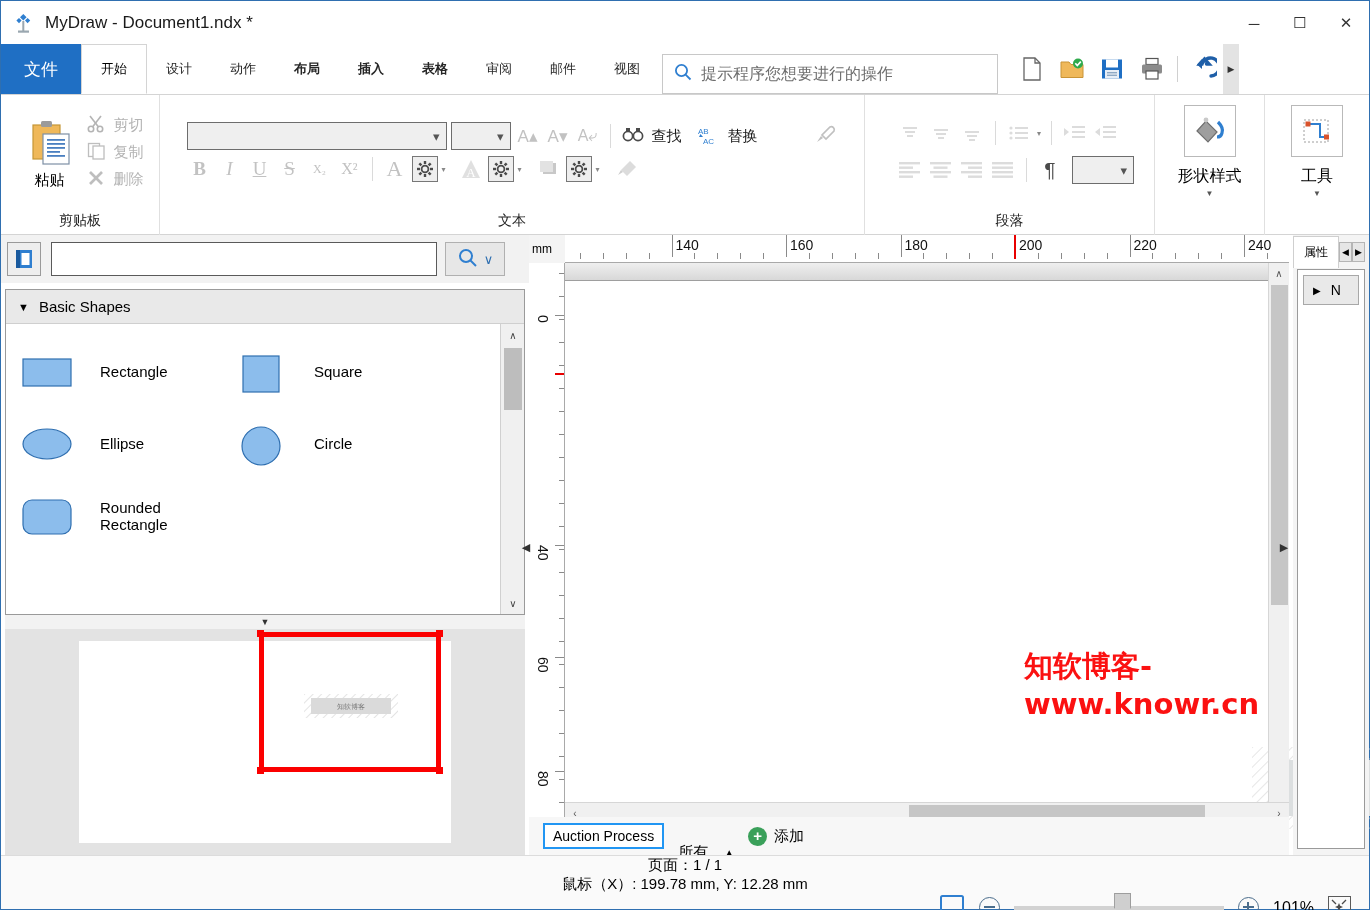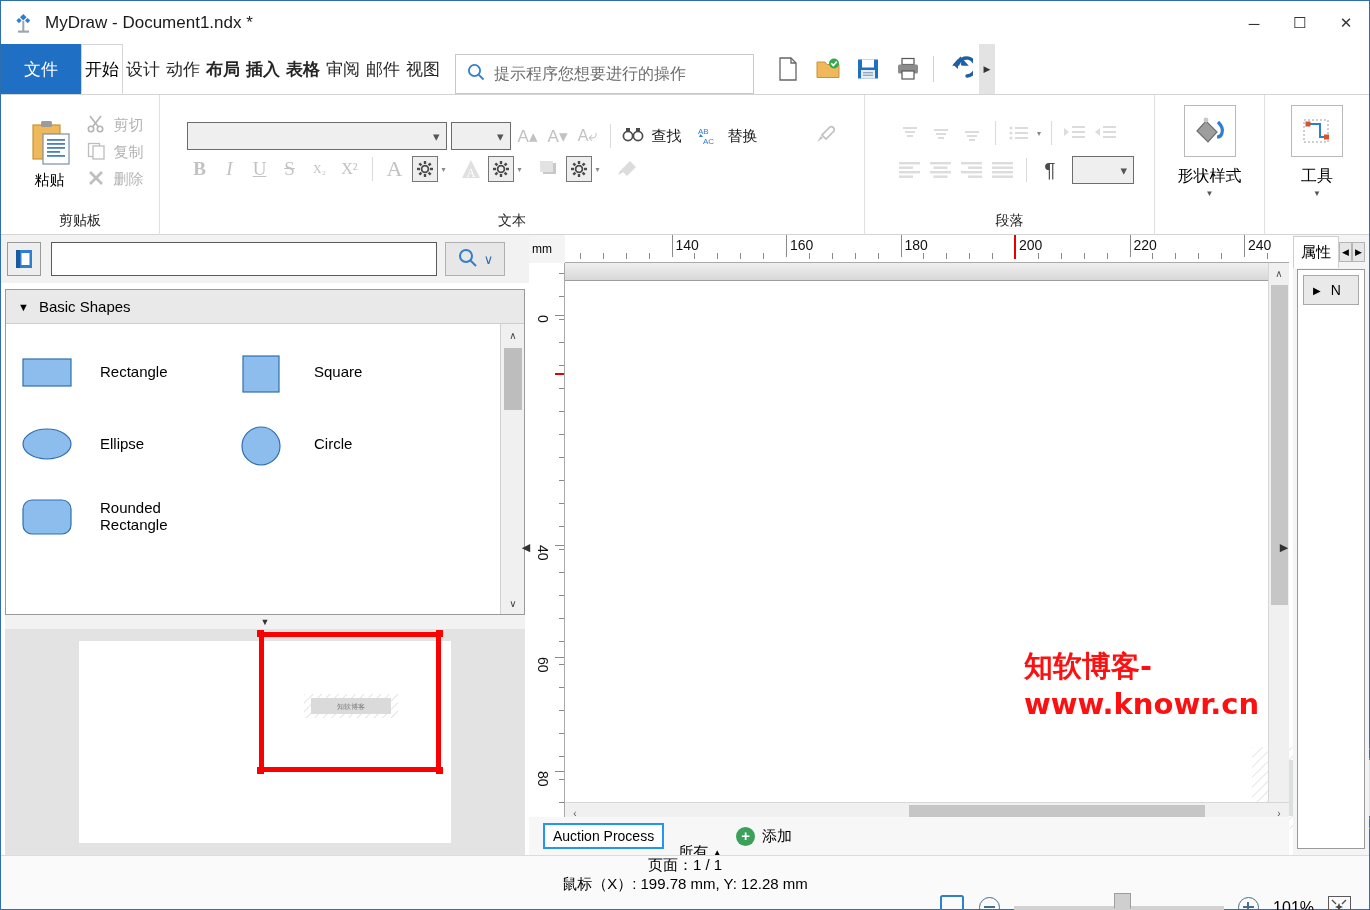--- a/index.html
+++ b/index.html
@@ -15,24 +15,24 @@
   
   .titlebar { position:absolute; left:0; top:0; width:1368px; height:44px; background:#fff; display:flex; align-items:center; }
   .app-logo { margin-left:12px; width:22px; height:22px; position:relative; }
   .app-title { margin-left:10px; font-size:17px; color:#1a1a1a; }
   .win-btns { margin-left:auto; display:flex; height:44px; }
   .win-btn { width:46px; height:44px; display:flex; align-items:center; justify-content:center; color:#333; font-size:15px; }
 
   
   .tabbar { position:absolute; left:0; top:44px; width:1368px; height:50px; background:#fff; border-bottom:1px solid #d4d4d4; display:flex; align-items:flex-end; }
   .tab-file { width:80px; height:50px; background:#1f6fc4; color:#fff; display:flex; align-items:center; justify-content:center; font-size:17px; }
-  .tab { height:50px; padding:0 3px; display:flex; align-items:center; justify-content:center; font-size:17px; color:#262626;font-family:Liberation Mono, monospace; }
+  .tab { height:50px; padding:0 19px; display:flex; align-items:center; justify-content:center; font-size:13px; color:#262626;font-family:Liberation Mono, monospace; }
   .tab.active { background:#fff; border:1px solid #d4d4d4; border-bottom:1px solid #fff; position:relative; z-index:3; color:#000; }
   .tab.bold { font-weight:bold; }
-  .tellme { margin-left:12px; width:299px; height:40px; border:1px solid #c8c8c8; display:flex; align-items:center; background:#fff; }
+  .tellme { margin-left:3px; width:336px; height:40px; border:1px solid #c8c8c8; display:flex; align-items:center; background:#fff; }
   .tellme .mag { margin:0 8px 0 10px; }
   .tellme span { color:#6e6e6e; font-size:16px; }
   .qat { display:flex; align-items:center; height:50px; margin-left:14px; }
   .qat-btn { width:40px; height:44px; display:flex; align-items:center; justify-content:center; }
   .qat-sep { width:1px; height:26px; background:#d0d0d0; margin:0 5px; }
   .qat-more { width:16px; height:50px; background:#e3e3e3; display:flex; align-items:center; justify-content:center; font-size:9px; color:#333; }
 
   
   .ribbon { position:absolute; left:0; top:94px; width:1368px; height:140px; background:#fff; border-bottom:1px solid #d4d4d4; display:flex; }
   .rgroup { position:relative; height:140px; display:flex; flex-direction:column; align-items:center; }
@@ -106,31 +106,31 @@
   .wm { position:absolute; left:495px; top:412px; font-size:29px; font-weight:bold; color:#fb1111; letter-spacing:0px; font-family:"DejaVu Sans", sans-serif; }
   .shape-obj { position:absolute; left:723px; top:512px; width:400px; height:82px; }
 
   .cv-vscroll { position:absolute; right:0; top:28px; width:21px; height:560px; background:#f0f0f0; border-left:1px solid #d6d6d6; }
   .cv-hscroll { position:absolute; left:36px; bottom:32px; width:724px; height:21px; background:#f0f0f0; border-top:1px solid #d6d6d6; }
   .sb-arrow { display:flex; align-items:center; justify-content:center; color:#555; font-size:10px; }
   .sb-thumb { position:absolute; background:#c6c6c6; }
 
   .pagetabs { position:absolute; left:528px; top:816px; width:760px; height:38px; background:#f7f7f7; display:flex; align-items:center; padding-left:14px; gap:14px; }
   .ptab { height:26px; padding:0 8px; background:#fff; border:2px solid #2196f3; display:flex; align-items:center; font-size:14px; }
-  .allbtn { display:flex; align-items:center; gap:4px; font-size:15px;margin-top:32px; }
+  .allbtn { display:flex; align-items:center; gap:16px; font-size:15px;margin-top:32px; }
   .addbtn { display:flex; align-items:center; gap:7px; font-size:15px; }
   .plus-circle { width:19px; height:19px; border-radius:50%; background:#3aa05a; color:#fff; font-size:15px; line-height:17px; text-align:center; font-weight:bold; }
 
   .leftarrow-strip { position:absolute; left:520px; top:528px; width:10px; height:36px; display:flex; align-items:center; justify-content:center; font-size:11px; color:#333; }
   .rightarrow-strip { position:absolute; left:1278px; top:528px; width:10px; height:36px; display:flex; align-items:center; justify-content:center; font-size:11px; color:#333; }
 
   
   .propspane { position:absolute; left:1292px; top:234px; width:76px; height:620px; background:#f4f4f4; }
   .prop-tabrow { display:flex; align-items:center; height:34px; }
-  .prop-tab { width:46px; height:32px; background:#fff; border:1px solid #cfcfcf; border-bottom:none; display:flex; align-items:center; justify-content:center; font-size:15px; overflow:hidden; }
+  .prop-tab { width:46px; height:32px; background:#fff; border:1px solid #cfcfcf; border-bottom:none; display:flex; align-items:center; justify-content:center; font-size:12px; overflow:hidden; }
   .prop-nav { width:13px; height:20px; display:flex; align-items:center; justify-content:center; font-size:9px; background:#e6e6e6; border:1px solid #b5b5b5; }
   .prop-body { position:absolute; left:4px; top:34px; width:68px; height:580px; background:#fff; border:1px solid #9a9a9a; }
   .prop-item { margin:5px; height:30px; background:#e9e9e9; border:1px solid #a8a8a8; display:flex; align-items:center; gap:10px; padding-left:9px; font-size:14px; }
 
   
   .statusbar { position:absolute; left:0; bottom:0; width:1368px; height:54px; background:#fafafa; border-top:1px solid #dcdcdc; display:flex; align-items:center;flex-direction:column; }
   .st-item { display:flex; align-items:center; padding:0 18px; font-size:15px; height:30px; }
   .st-sep { width:1px; height:30px; background:#cfcfcf; }
   .zoomarea { margin-left:auto; display:flex; align-items:center; gap:14px; padding-right:18px; }
   .zcircle { width:21px; height:21px; border-radius:50%; border:1.6px solid #4b6d8c; position:relative; }

